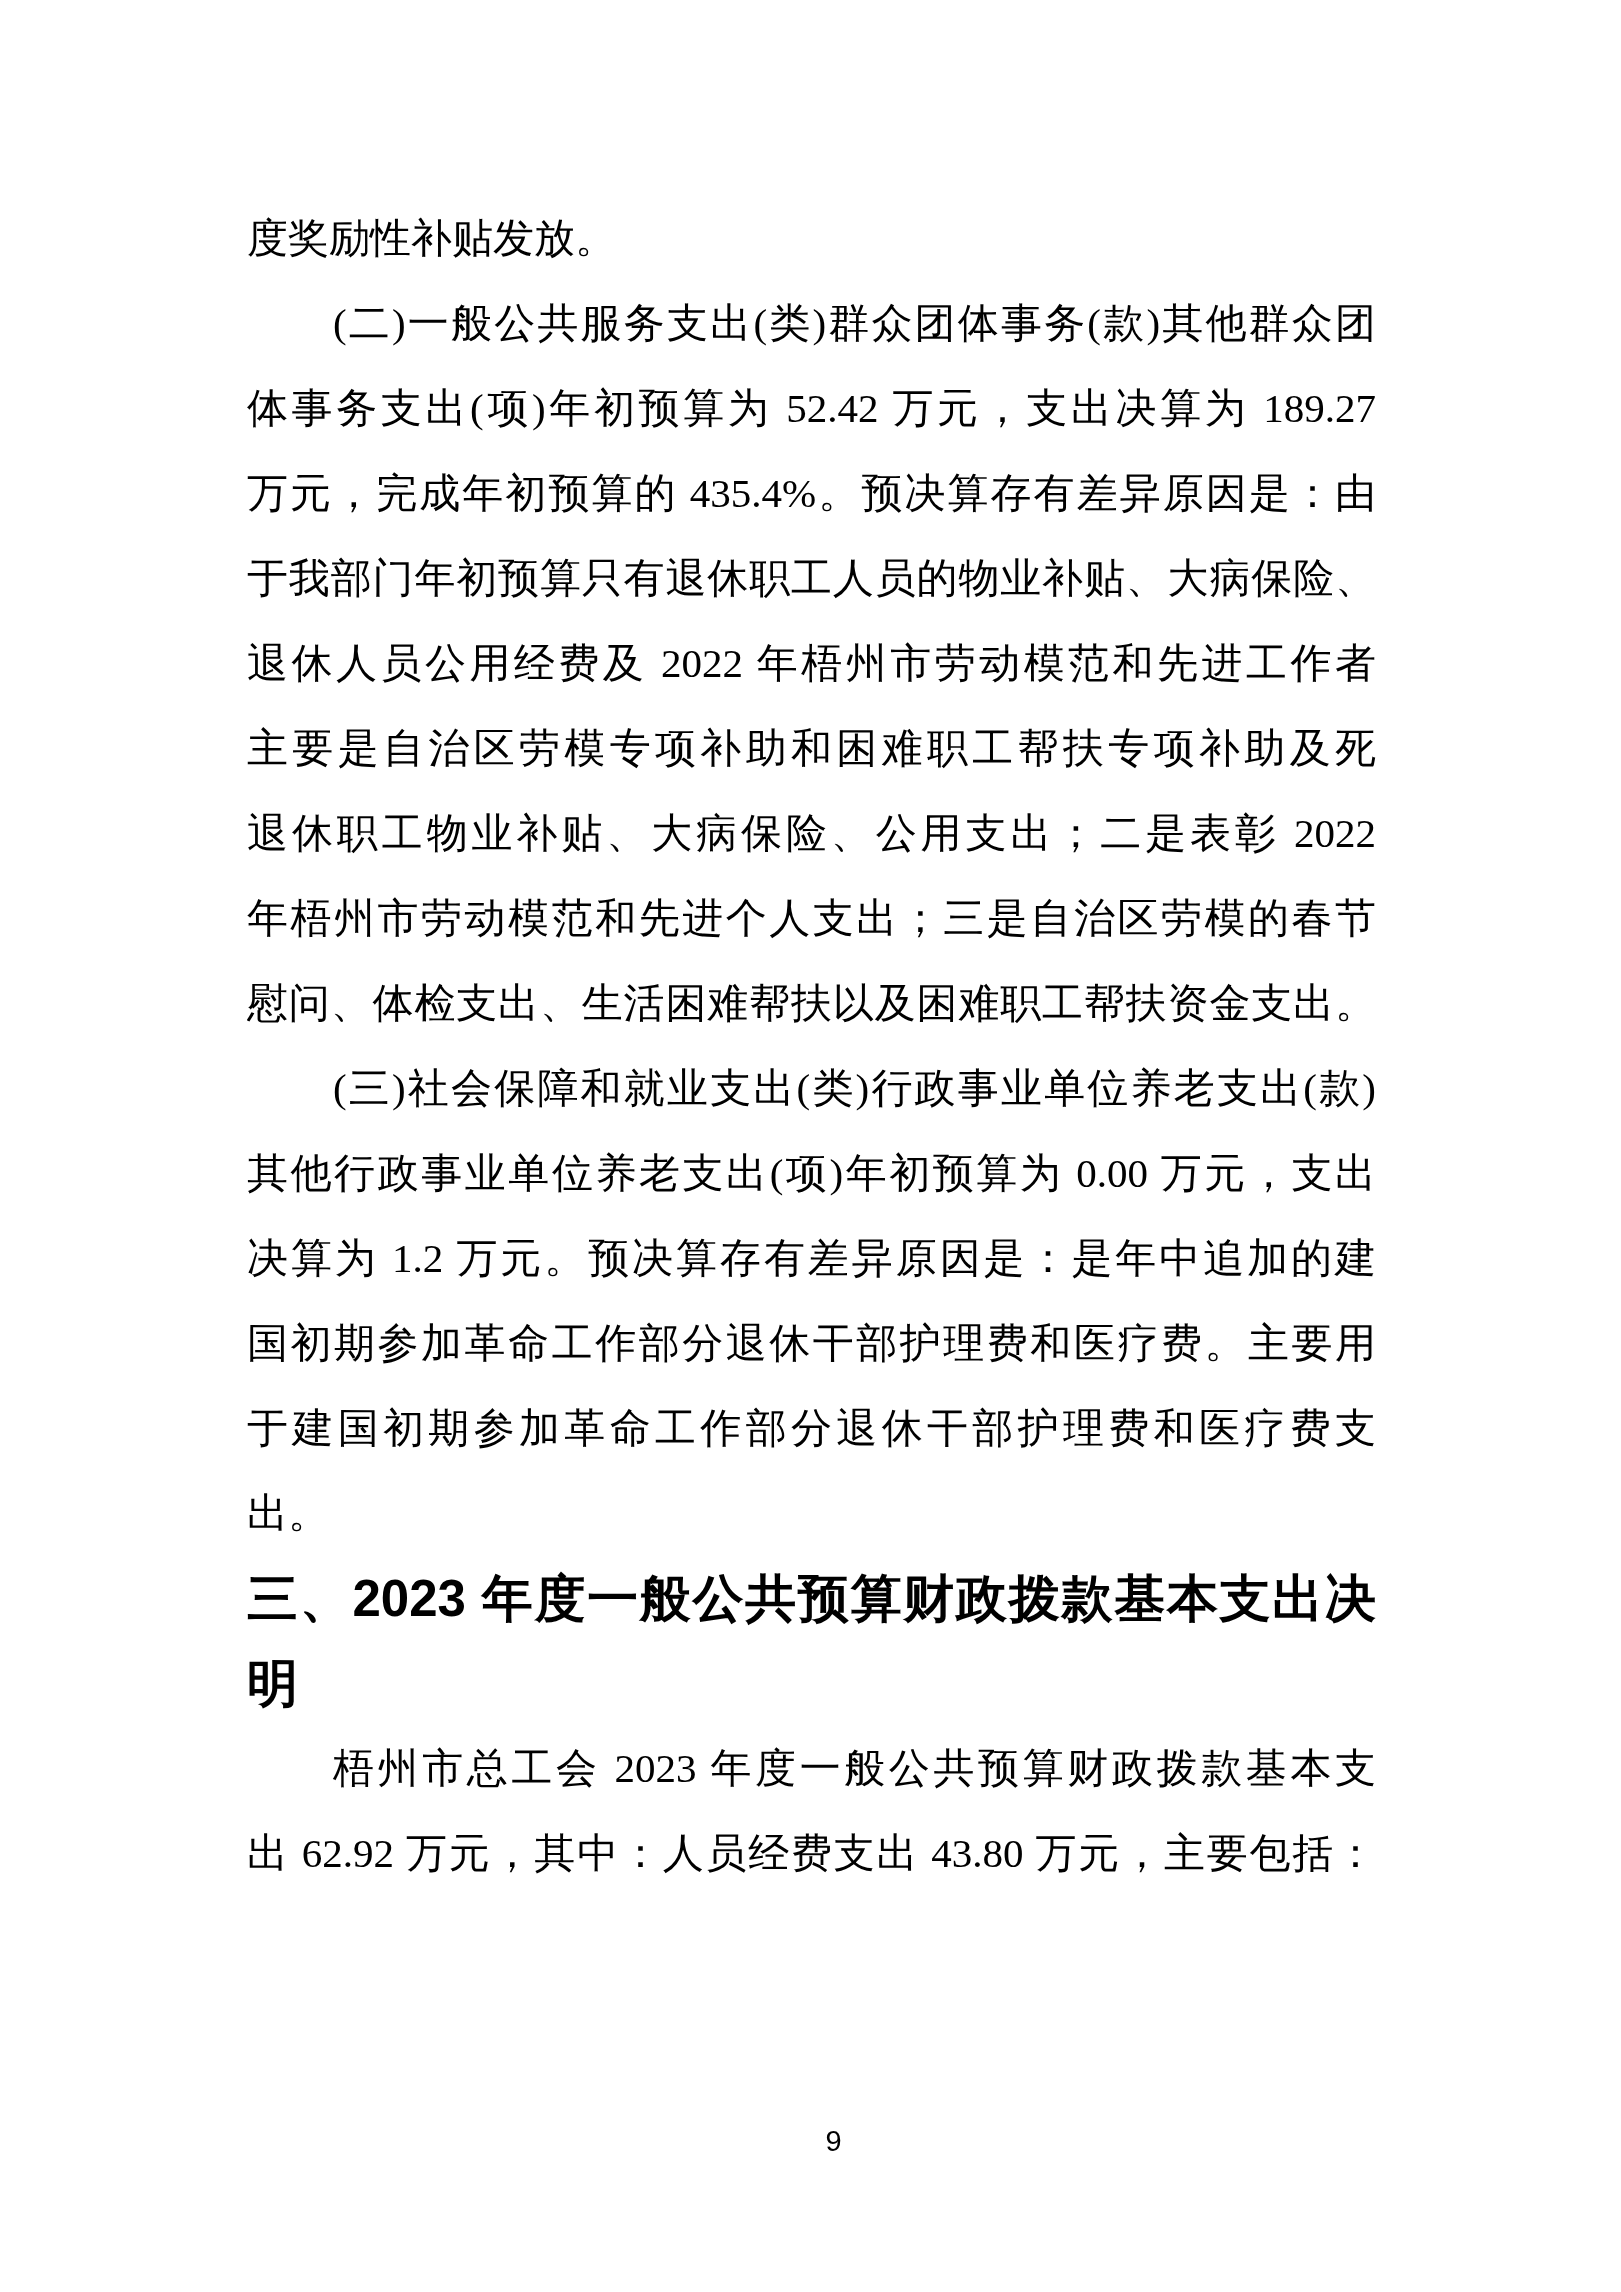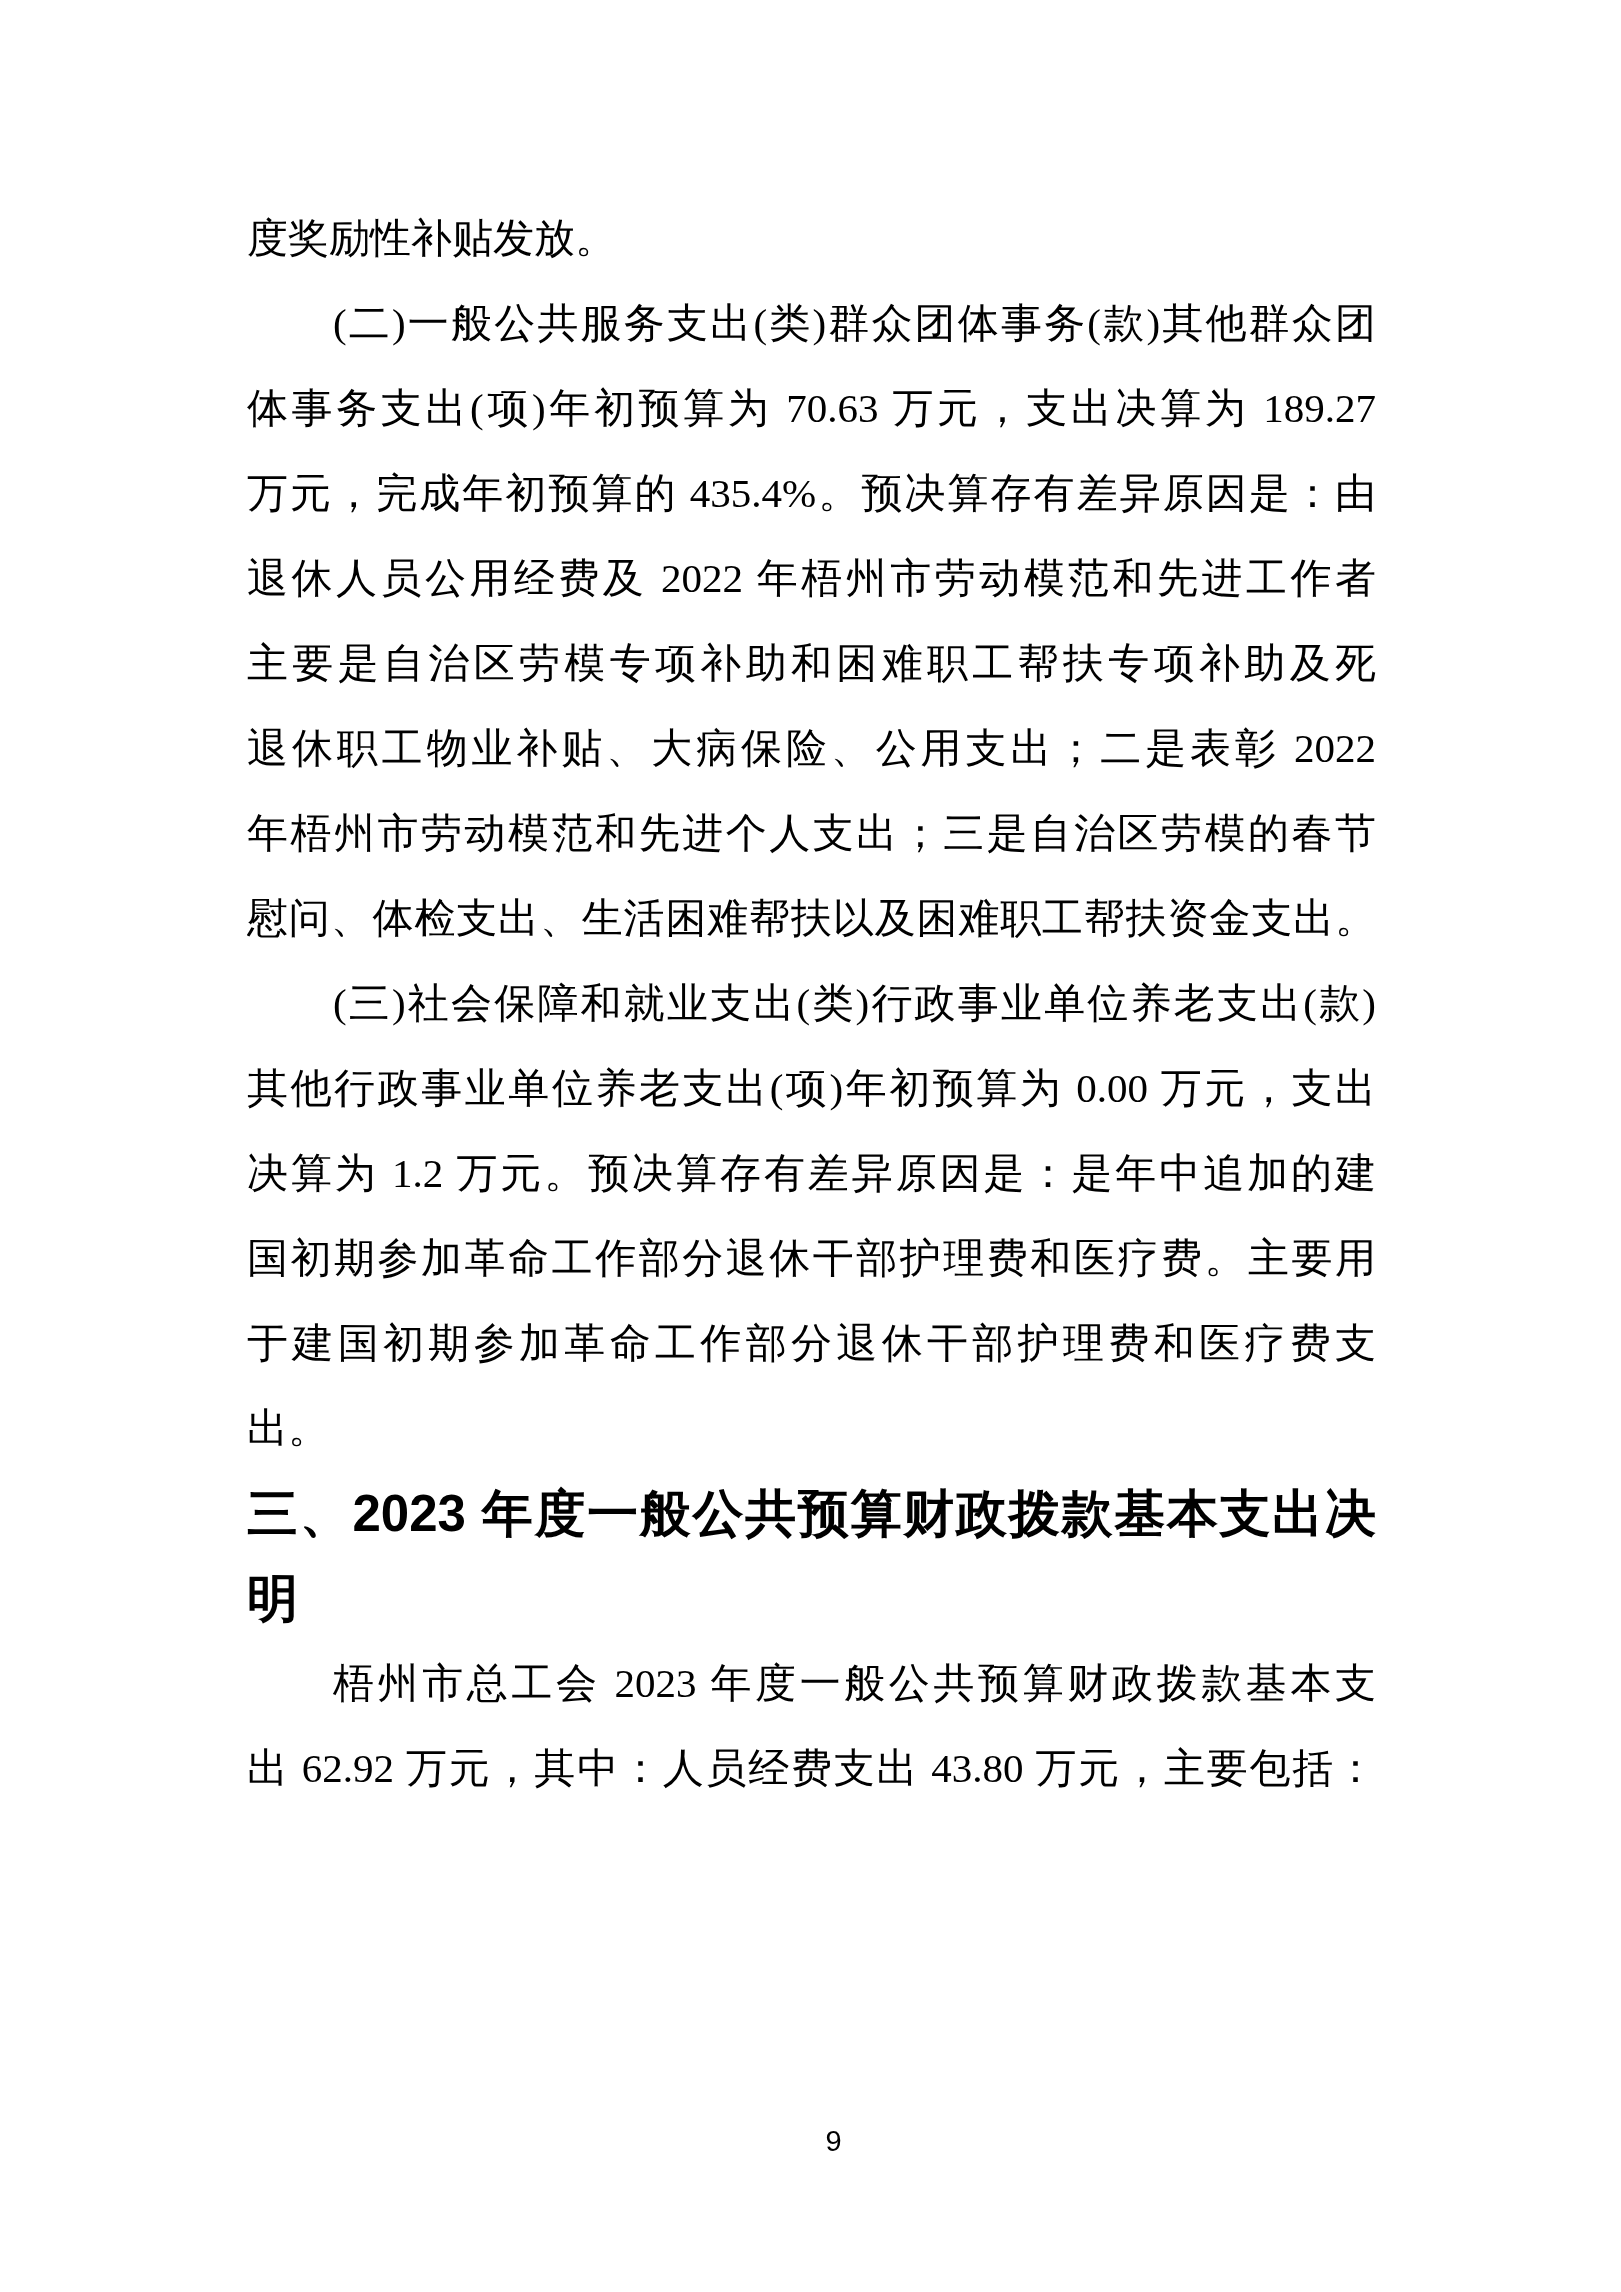--- a/index.html
+++ b/index.html
@@ -58,22 +58,23 @@
 </style>
 </head>
 <body>
 
 <div class="page">
   <div class="content">
 
     <div class="line endl">度奖励性补贴发放。</div>
 
     <div class="line start">(二)一般公共服务支出(类)群众团体事务(款)其他群众团</div>
-    <div class="line">体事务支出(项)年初预算为 70.63 万元，支出决算为 189.27</div>
+    <div class="line">体事务支出(项)年初预算为 52.42 万元，支出决算为 189.27</div>
     <div class="line">万元，完成年初预算的 435.4%。预决算存有差异原因是：由</div>
+    <div class="line">于我部门年初预算只有退休职工人员的物业补贴、大病保险、</div>
     <div class="line">退休人员公用经费及 2022 年梧州市劳动模范和先进工作者</div>
     <div class="line">主要是自治区劳模专项补助和困难职工帮扶专项补助及死</div>
     <div class="line">退休职工物业补贴、大病保险、公用支出；二是表彰 2022</div>
     <div class="line">年梧州市劳动模范和先进个人支出；三是自治区劳模的春节</div>
     <div class="line">慰问、体检支出、生活困难帮扶以及困难职工帮扶资金支出。</div>
 
     <div class="line start">(三)社会保障和就业支出(类)行政事业单位养老支出(款)</div>
     <div class="line">其他行政事业单位养老支出(项)年初预算为 0.00 万元，支出</div>
     <div class="line">决算为 1.2 万元。预决算存有差异原因是：是年中追加的建</div>
     <div class="line">国初期参加革命工作部分退休干部护理费和医疗费。主要用</div>

